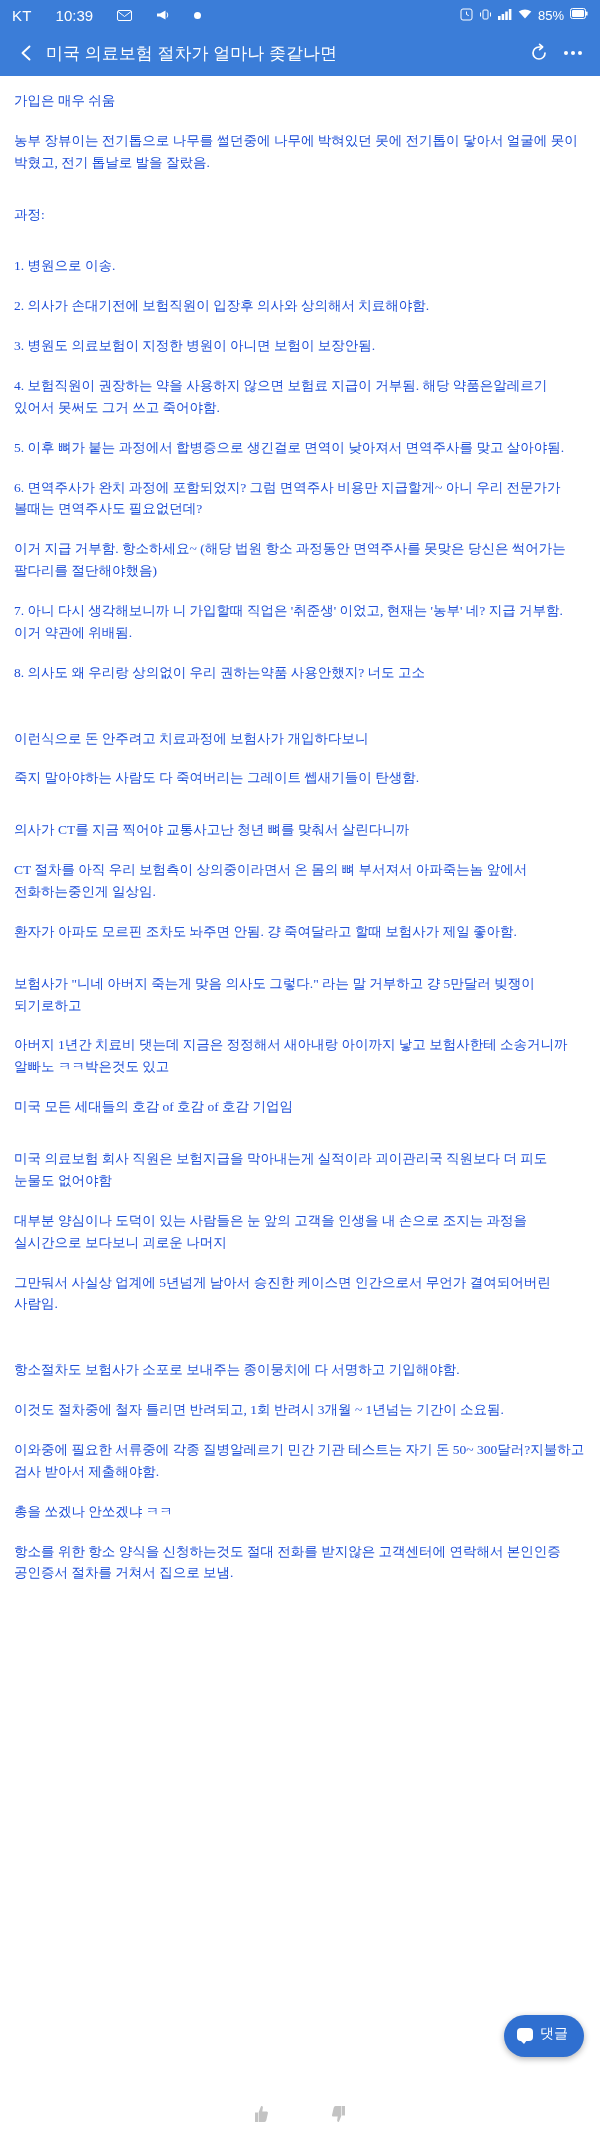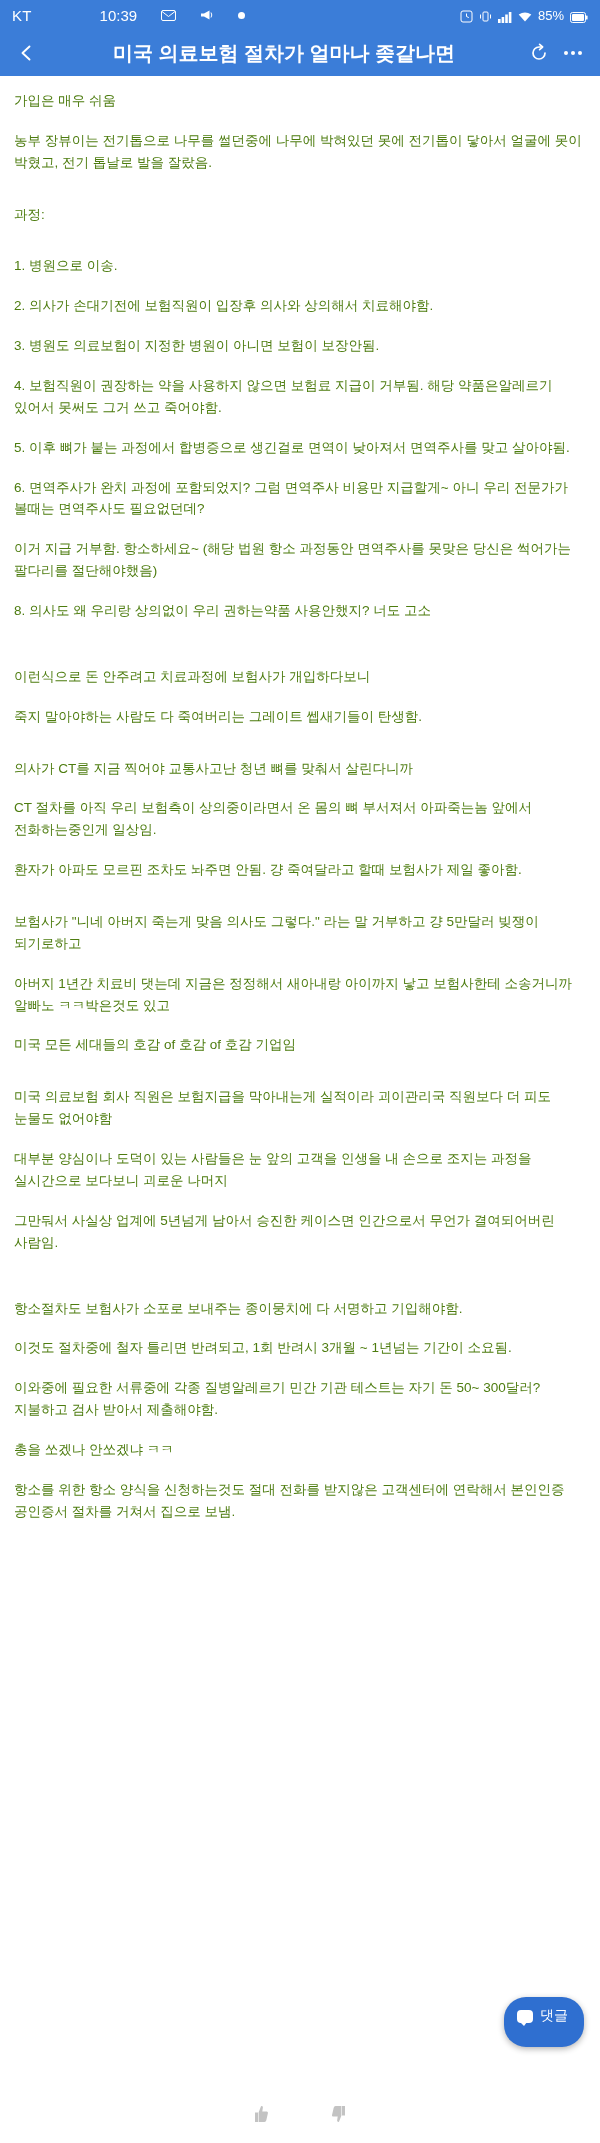--- a/index.html
+++ b/index.html
@@ -27,25 +27,25 @@
     font-size: 15px;
     box-sizing: border-box;
   }
   .statusbar .left {
     display: flex;
     align-items: center;
     gap: 24px;
     flex: 0 0 auto;
   }
   .statusbar .carrier { font-size: 15px; letter-spacing: .2px; }
-  .statusbar .clock { font-size: 15px; margin-left: 44px; }
+  .statusbar .clock { font-size: 15px; }
   .statusbar .spacer { flex: 1 1 auto; }
   .statusbar .right {
     display: flex;
-    align-items: flex-end;
+    align-items: flex-start;
     gap: 6px;
     font-size: 13px;
   }
   .sicon {
     display: inline-flex;
     align-items: center;
     justify-content: center;
     line-height: 1;
   }
   .dot-badge {
@@ -64,27 +64,26 @@
     padding: 0 10px;
     box-sizing: border-box;
   }
   .appbar .back {
     width: 34px; height: 34px;
     display: flex; align-items: center; justify-content: center;
     flex: 0 0 auto;
   }
   .appbar .title {
     flex: 1 1 auto;
-    font-size: 20px;
-    font-weight: bold;
+    font-size: 17px;
+    font-weight: normal;
     padding-left: 2px;
     white-space: nowrap;
     overflow: hidden;
     text-overflow: ellipsis;
-    text-align: center;
   }
   .appbar .act {
     width: 34px; height: 34px;
     display: flex; align-items: center; justify-content: center;
     flex: 0 0 auto;
   }
   .dots {
     display: flex; gap: 3px; align-items: center;
   }
   .dots i {
@@ -93,37 +92,38 @@
   }
 
   
   .content {
     padding: 14px 14px 0 14px;
     box-sizing: border-box;
   }
   .para {
     font-size: 13.5px;
     line-height: 1.62;
-    color: #4d7c0f;
+    color: #1d4ed8;
     margin: 0 0 18px 0;
     word-break: keep-all;
+    font-family: Liberation Serif, serif;
   }
   .para.gap-lg { margin-bottom: 30px; }
   .para.gap-xl { margin-bottom: 44px; }
 
   
   .fab {
     position: absolute;
     right: 16px;
-    bottom: 96px;
+    bottom: 86px;
     background: #2f6fd0;
     color: #ffffff;
     border-radius: 22px;
     height: 38px;
-    padding: 0 16px 12px 13px;
+    padding: 0 16px 4px 13px;
     display: flex;
     align-items: center;
     gap: 7px;
     font-size: 14px;
     box-shadow: 0 2px 6px rgba(0,0,0,.3);
   }
   .fab .bubble {
     width: 16px; height: 13px;
     background: #ffffff;
     border-radius: 4px;
@@ -255,20 +255,21 @@
   <p class="para">가입은 매우 쉬움</p>
   <p class="para gap-lg">농부 장뷰이는 전기톱으로 나무를 썰던중에 나무에 박혀있던 못에 전기톱이 닿아서 얼굴에 못이 박혔고, 전기 톱날로 발을 잘랐음.</p>
   <p class="para gap-lg">과정:</p>
   <p class="para">1. 병원으로 이송.</p>
   <p class="para">2. 의사가 손대기전에 보험직원이 입장후 의사와 상의해서 치료해야함.</p>
   <p class="para">3. 병원도 의료보험이 지정한 병원이 아니면 보험이 보장안됨.</p>
   <p class="para">4. 보험직원이 권장하는 약을 사용하지 않으면 보험료 지급이 거부됨.  해당 약품은알레르기 있어서 못써도 그거 쓰고 죽어야함.</p>
   <p class="para">5. 이후 뼈가 붙는 과정에서 합병증으로 생긴걸로 면역이 낮아져서 면역주사를 맞고 살아야됨.</p>
   <p class="para">6. 면역주사가 완치 과정에 포함되었지? 그럼 면역주사 비용만 지급할게~ 아니 우리 전문가가 볼때는 면역주사도 필요없던데?</p>
   <p class="para">이거 지급 거부함. 항소하세요~ (해당 법원 항소 과정동안 면역주사를 못맞은 당신은 썩어가는 팔다리를 절단해야했음)</p>
+  <p class="para">7. 아니 다시 생각해보니까 니 가입할때 직업은 '취준생' 이었고, 현재는 '농부' 네?  지급 거부함. 이거 약관에 위배됨.</p>
   <p class="para gap-xl">8. 의사도 왜 우리랑 상의없이 우리 권하는약품 사용안했지? 너도 고소</p>
   <p class="para">이런식으로 돈 안주려고 치료과정에 보험사가 개입하다보니</p>
   <p class="para gap-lg">죽지 말아야하는 사람도 다 죽여버리는 그레이트 쎕새기들이 탄생함.</p>
   <p class="para">의사가 CT를 지금 찍어야 교통사고난 청년 뼈를 맞춰서 살린다니까</p>
   <p class="para">CT 절차를 아직 우리 보험측이 상의중이라면서 온 몸의 뼈 부서져서 아파죽는놈 앞에서 전화하는중인게 일상임.</p>
   <p class="para gap-lg">환자가 아파도 모르핀 조차도 놔주면 안됨. 걍 죽여달라고 할때 보험사가 제일 좋아함.</p>
   <p class="para">보험사가 "니네 아버지 죽는게 맞음 의사도 그렇다." 라는 말 거부하고 걍 5만달러 빚쟁이 되기로하고</p>
   <p class="para">아버지 1년간 치료비 댓는데 지금은 정정해서 새아내랑 아이까지 낳고 보험사한테 소송거니까 알빠노 ㅋㅋ박은것도 있고</p>
   <p class="para gap-lg">미국 모든 세대들의 호감 of 호감 of 호감 기업임</p>
   <p class="para">미국 의료보험 회사 직원은 보험지급을 막아내는게 실적이라  괴이관리국 직원보다 더 피도 눈물도 없어야함</p>

